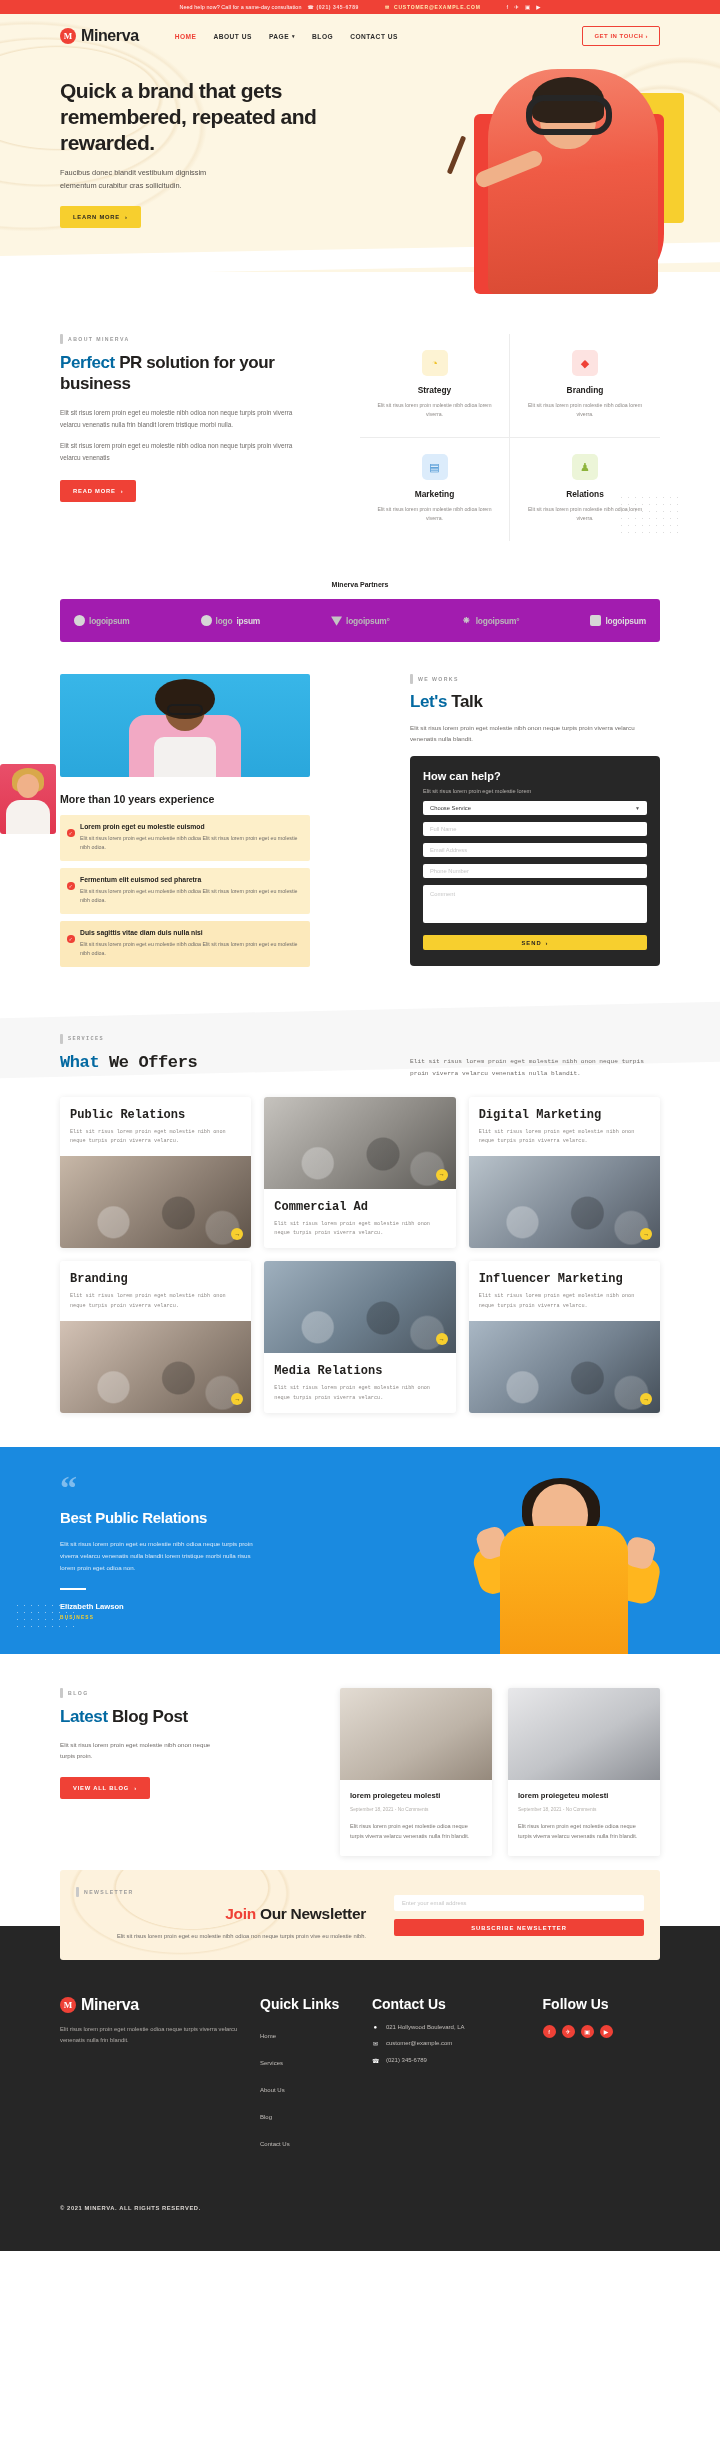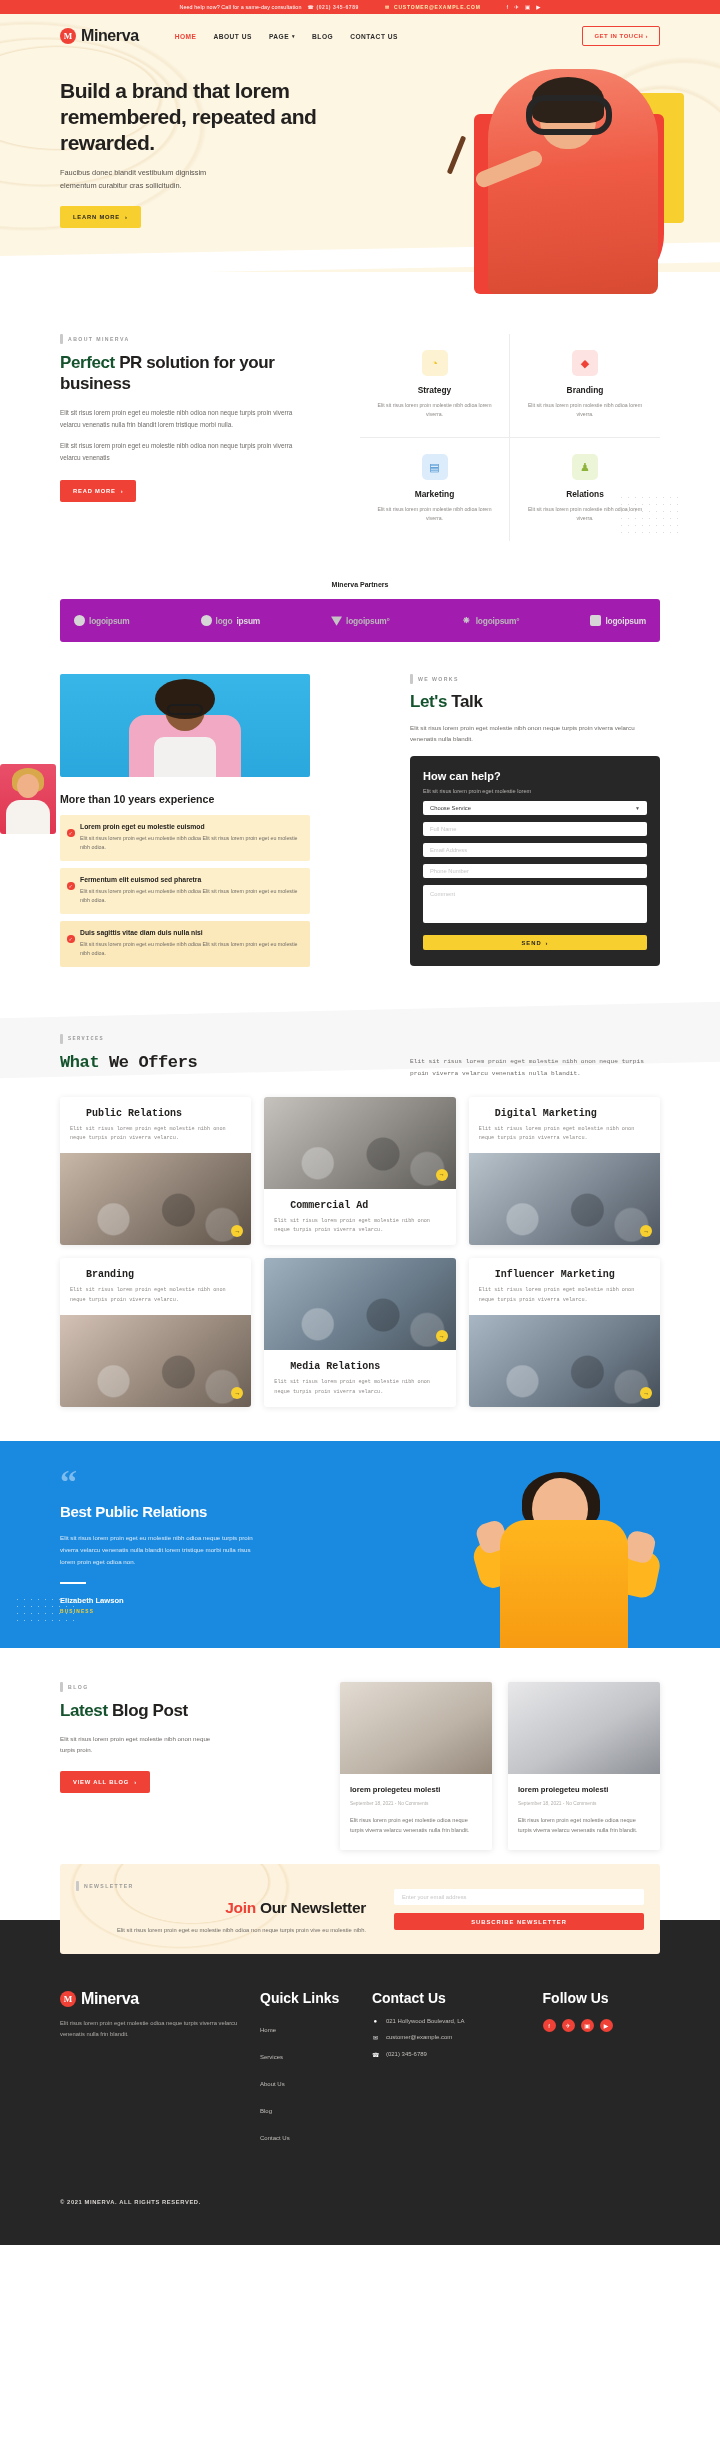--- a/index.html
+++ b/index.html
@@ -122,21 +122,21 @@
     content:""; position:absolute; left:0; right:0; top:-16px; height:20px;
     background:#fff; transform:skewY(-1.1deg); transform-origin:left;
   }
 
   
   .sec-label { display:flex; align-items:center; gap:5px; }
   .sec-label .bar { width:3px; height:10px; background:#c9c9c9; border-radius:1px; }
   .sec-label span { font-size:5.2px; letter-spacing:1.4px; color:#9b9b9b; font-weight:bold; }
 
   h2.sec-title { font-size:17px; font-weight:bold; color:#23211f; line-height:1.22; letter-spacing:-.4px; }
-  h2.sec-title em { color:#14532d; font-style:normal; }
+  h2.sec-title em { color:#0369a1; font-style:normal; }
 
   
   .about { padding:40px 0 30px; position:relative; }
   .about-grid { display:flex; gap:18px; }
   .about-left { width:250px; }
   .about-left .sec-title { margin-top:9px; }
   .about-p { margin-top:13px; font-size:6.4px; line-height:1.85; color:#6f6b68; }
   .about-p + .about-p { margin-top:9px; }
   .btn-red {
     margin-top:16px; display:inline-flex; align-items:center; gap:5px;
@@ -250,21 +250,21 @@
   .services-head .sh-left { width:270px; }
   .services-head .sh-left .sec-title { margin-top:9px; }
   .services-head .sh-right { width:250px; margin-left:auto; padding-top:22px; font-size:6.2px; line-height:1.8; color:#6f6b68; }
   .svc-grid { margin-top:18px; display:grid; grid-template-columns:1fr 1fr 1fr; gap:13px; }
   .svc-col { display:flex; flex-direction:column; gap:13px; }
   .svc-card {
     background:#fff; border-radius:3px; overflow:hidden;
     box-shadow:0 1px 6px rgba(0,0,0,.09);
   }
   .svc-txt { padding:11px 10px 10px; }
-  .svc-title { font-size:10px; font-weight:bold; color:#23211f;margin-left:16px; }
+  .svc-title { font-size:12px; font-weight:bold; color:#23211f; }
   .svc-desc { margin-top:6px; font-size:5.2px; line-height:1.8; color:#8e8a87; }
   .svc-img { position:relative; height:92px; overflow:hidden; }
   .svc-arrow {
     position:absolute; right:8px; bottom:8px; width:12px; height:12px; border-radius:50%;
     background:#f7cf2e; color:#2b2720; font-size:6px; display:flex; align-items:center; justify-content:center;
   }
   .ph { width:100%; height:100%; }
   .ph1 { background:linear-gradient(140deg,#c8b8a8,#8d7f73 55%,#5d5248); }
   .ph2 { background:linear-gradient(140deg,#9fb0be,#6d7f8e 55%,#49545e); }
   .ph3 { background:linear-gradient(140deg,#d3c2b5,#9a8b7e 55%,#6b5f55); }
@@ -433,21 +433,21 @@
       <div class="person">
         <div class="person-head"></div>
         <div class="person-hair"></div>
         <div class="person-phones"></div>
         <div class="person-arm"></div>
         <div class="person-pen"></div>
       </div>
     </div>
 
     <div class="hero-body">
-      <h1 class="hero-title">Build a brand that lorem remembered, repeated and rewarded.</h1>
+      <h1 class="hero-title">Quick a brand that gets remembered, repeated and rewarded.</h1>
       <p class="hero-sub">Faucibus donec blandit vestibulum dignissim elementum curabitur cras sollicitudin.</p>
       <button class="btn-yellow"><span>LEARN MORE</span> ›</button>
     </div>
     <div class="hero-bottom-fade"></div>
   </section>
 
   <section class="about">
     <div class="container">
       <div class="dots-deco"></div>
       <div class="about-grid">

